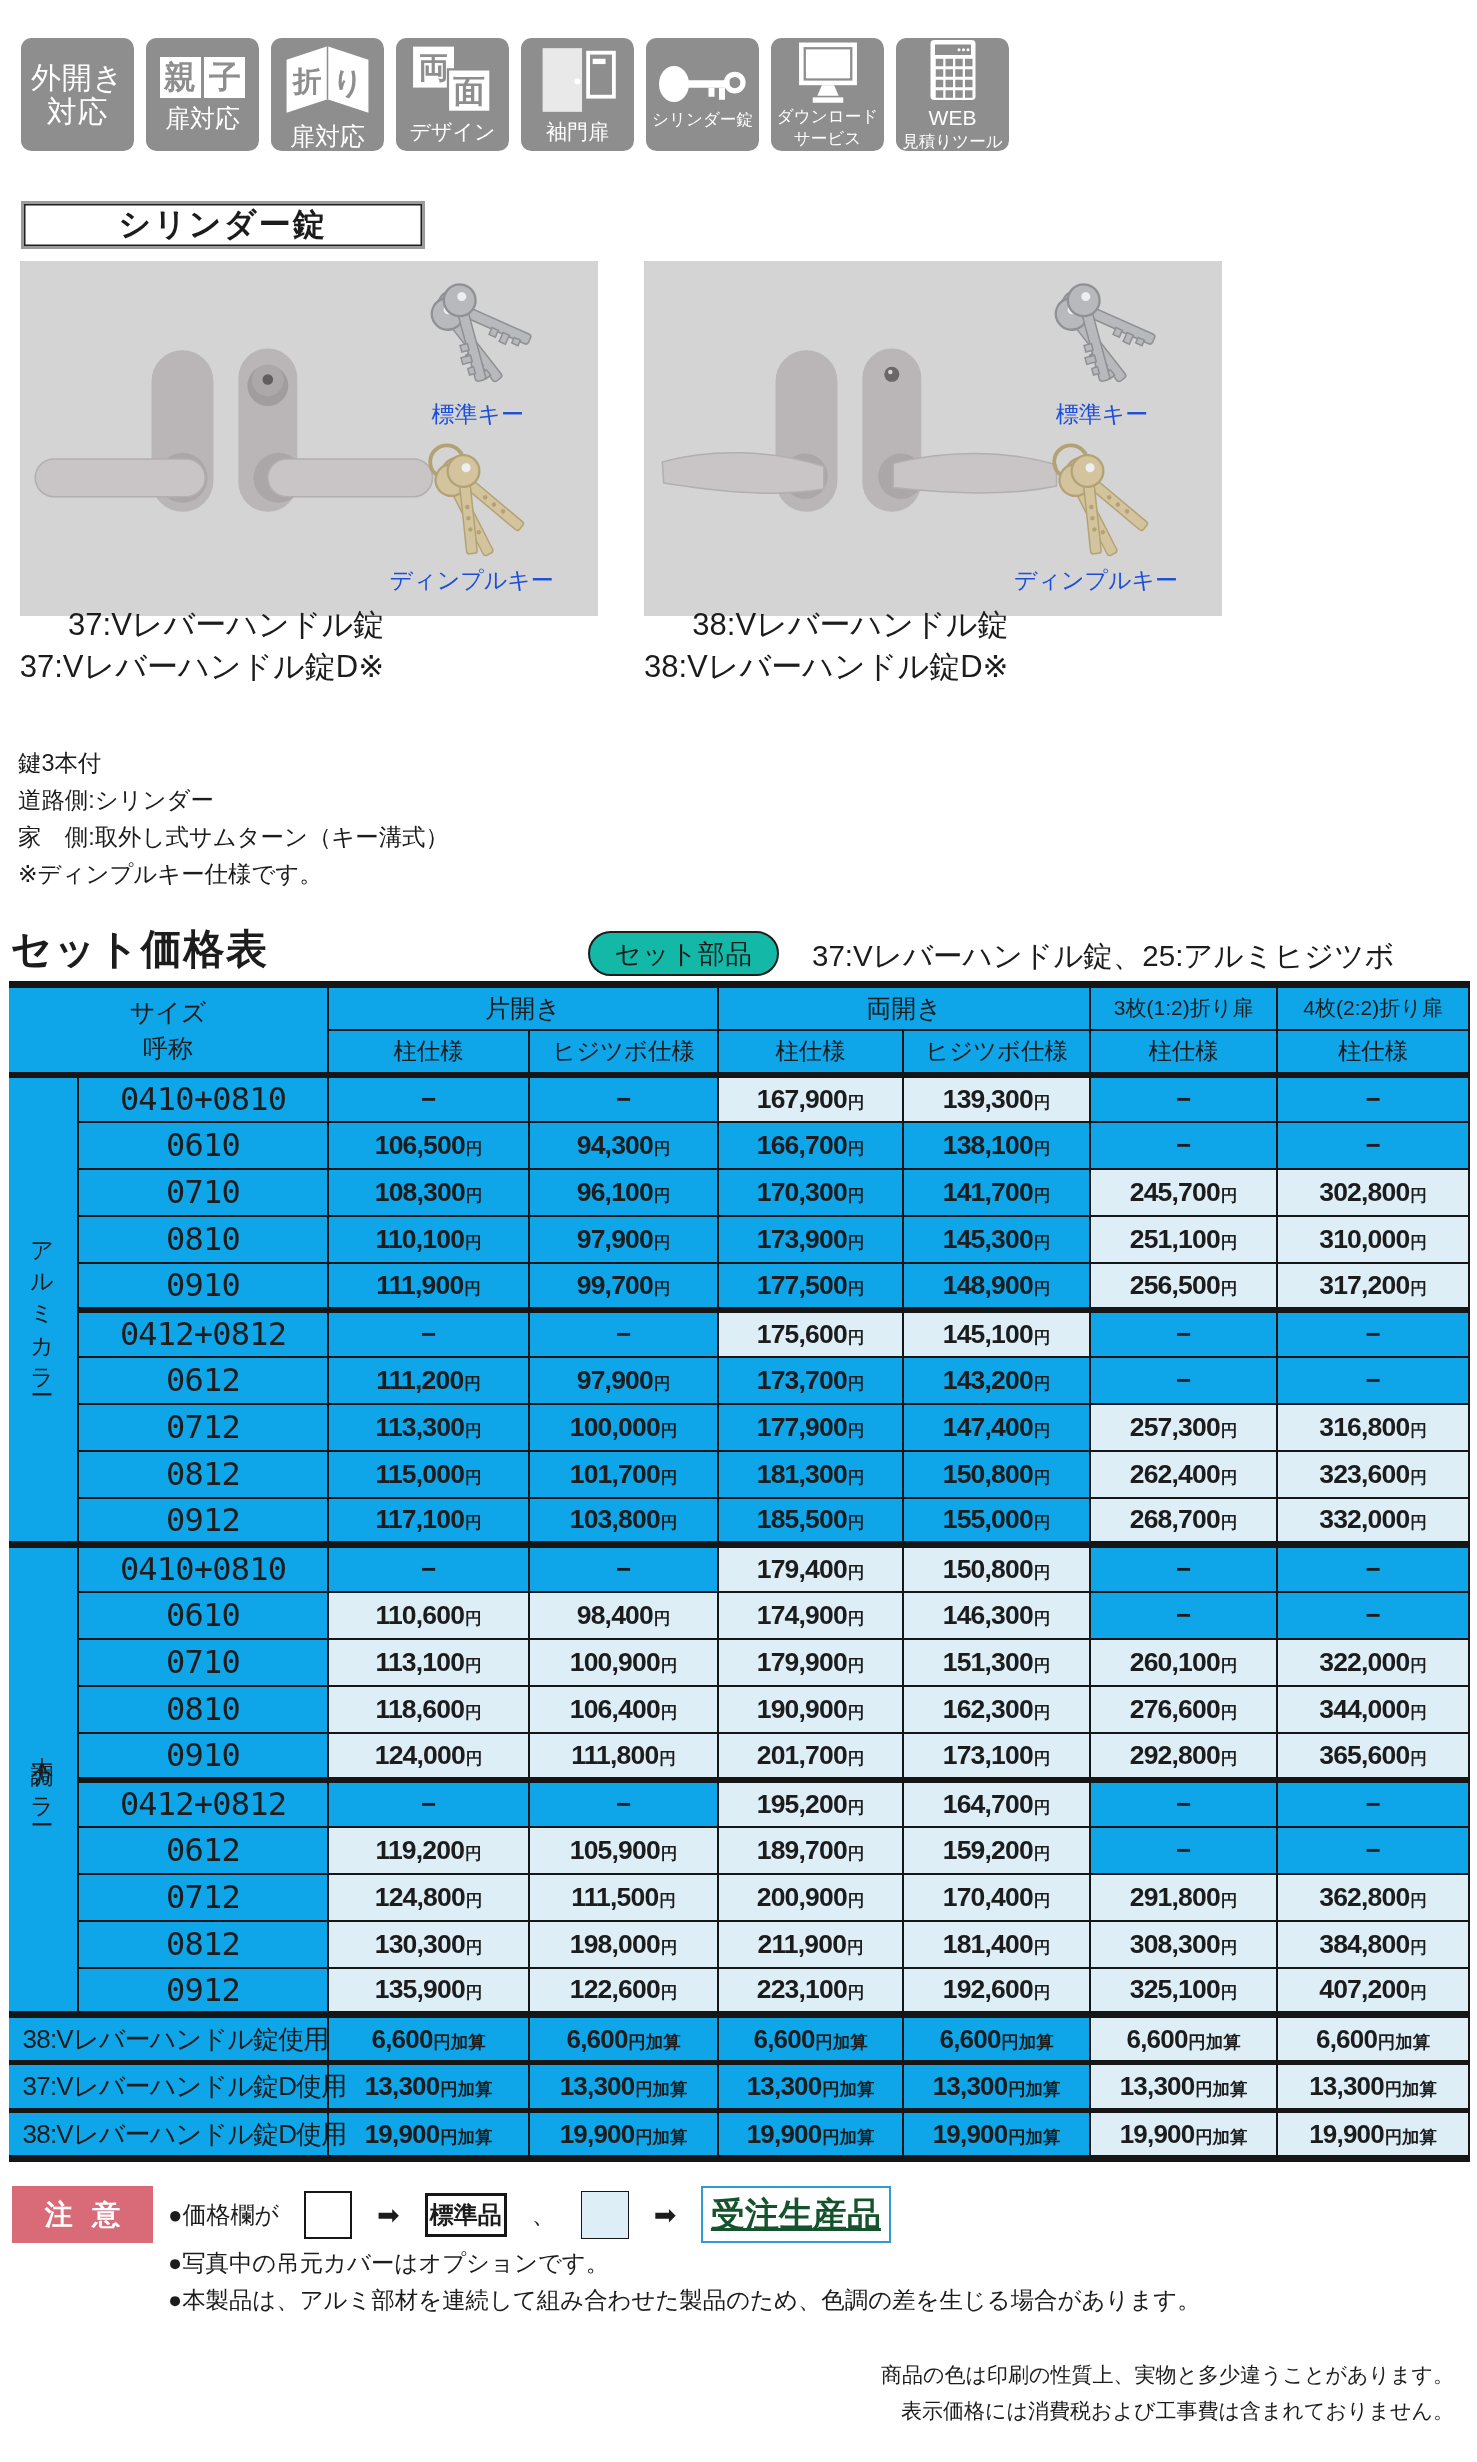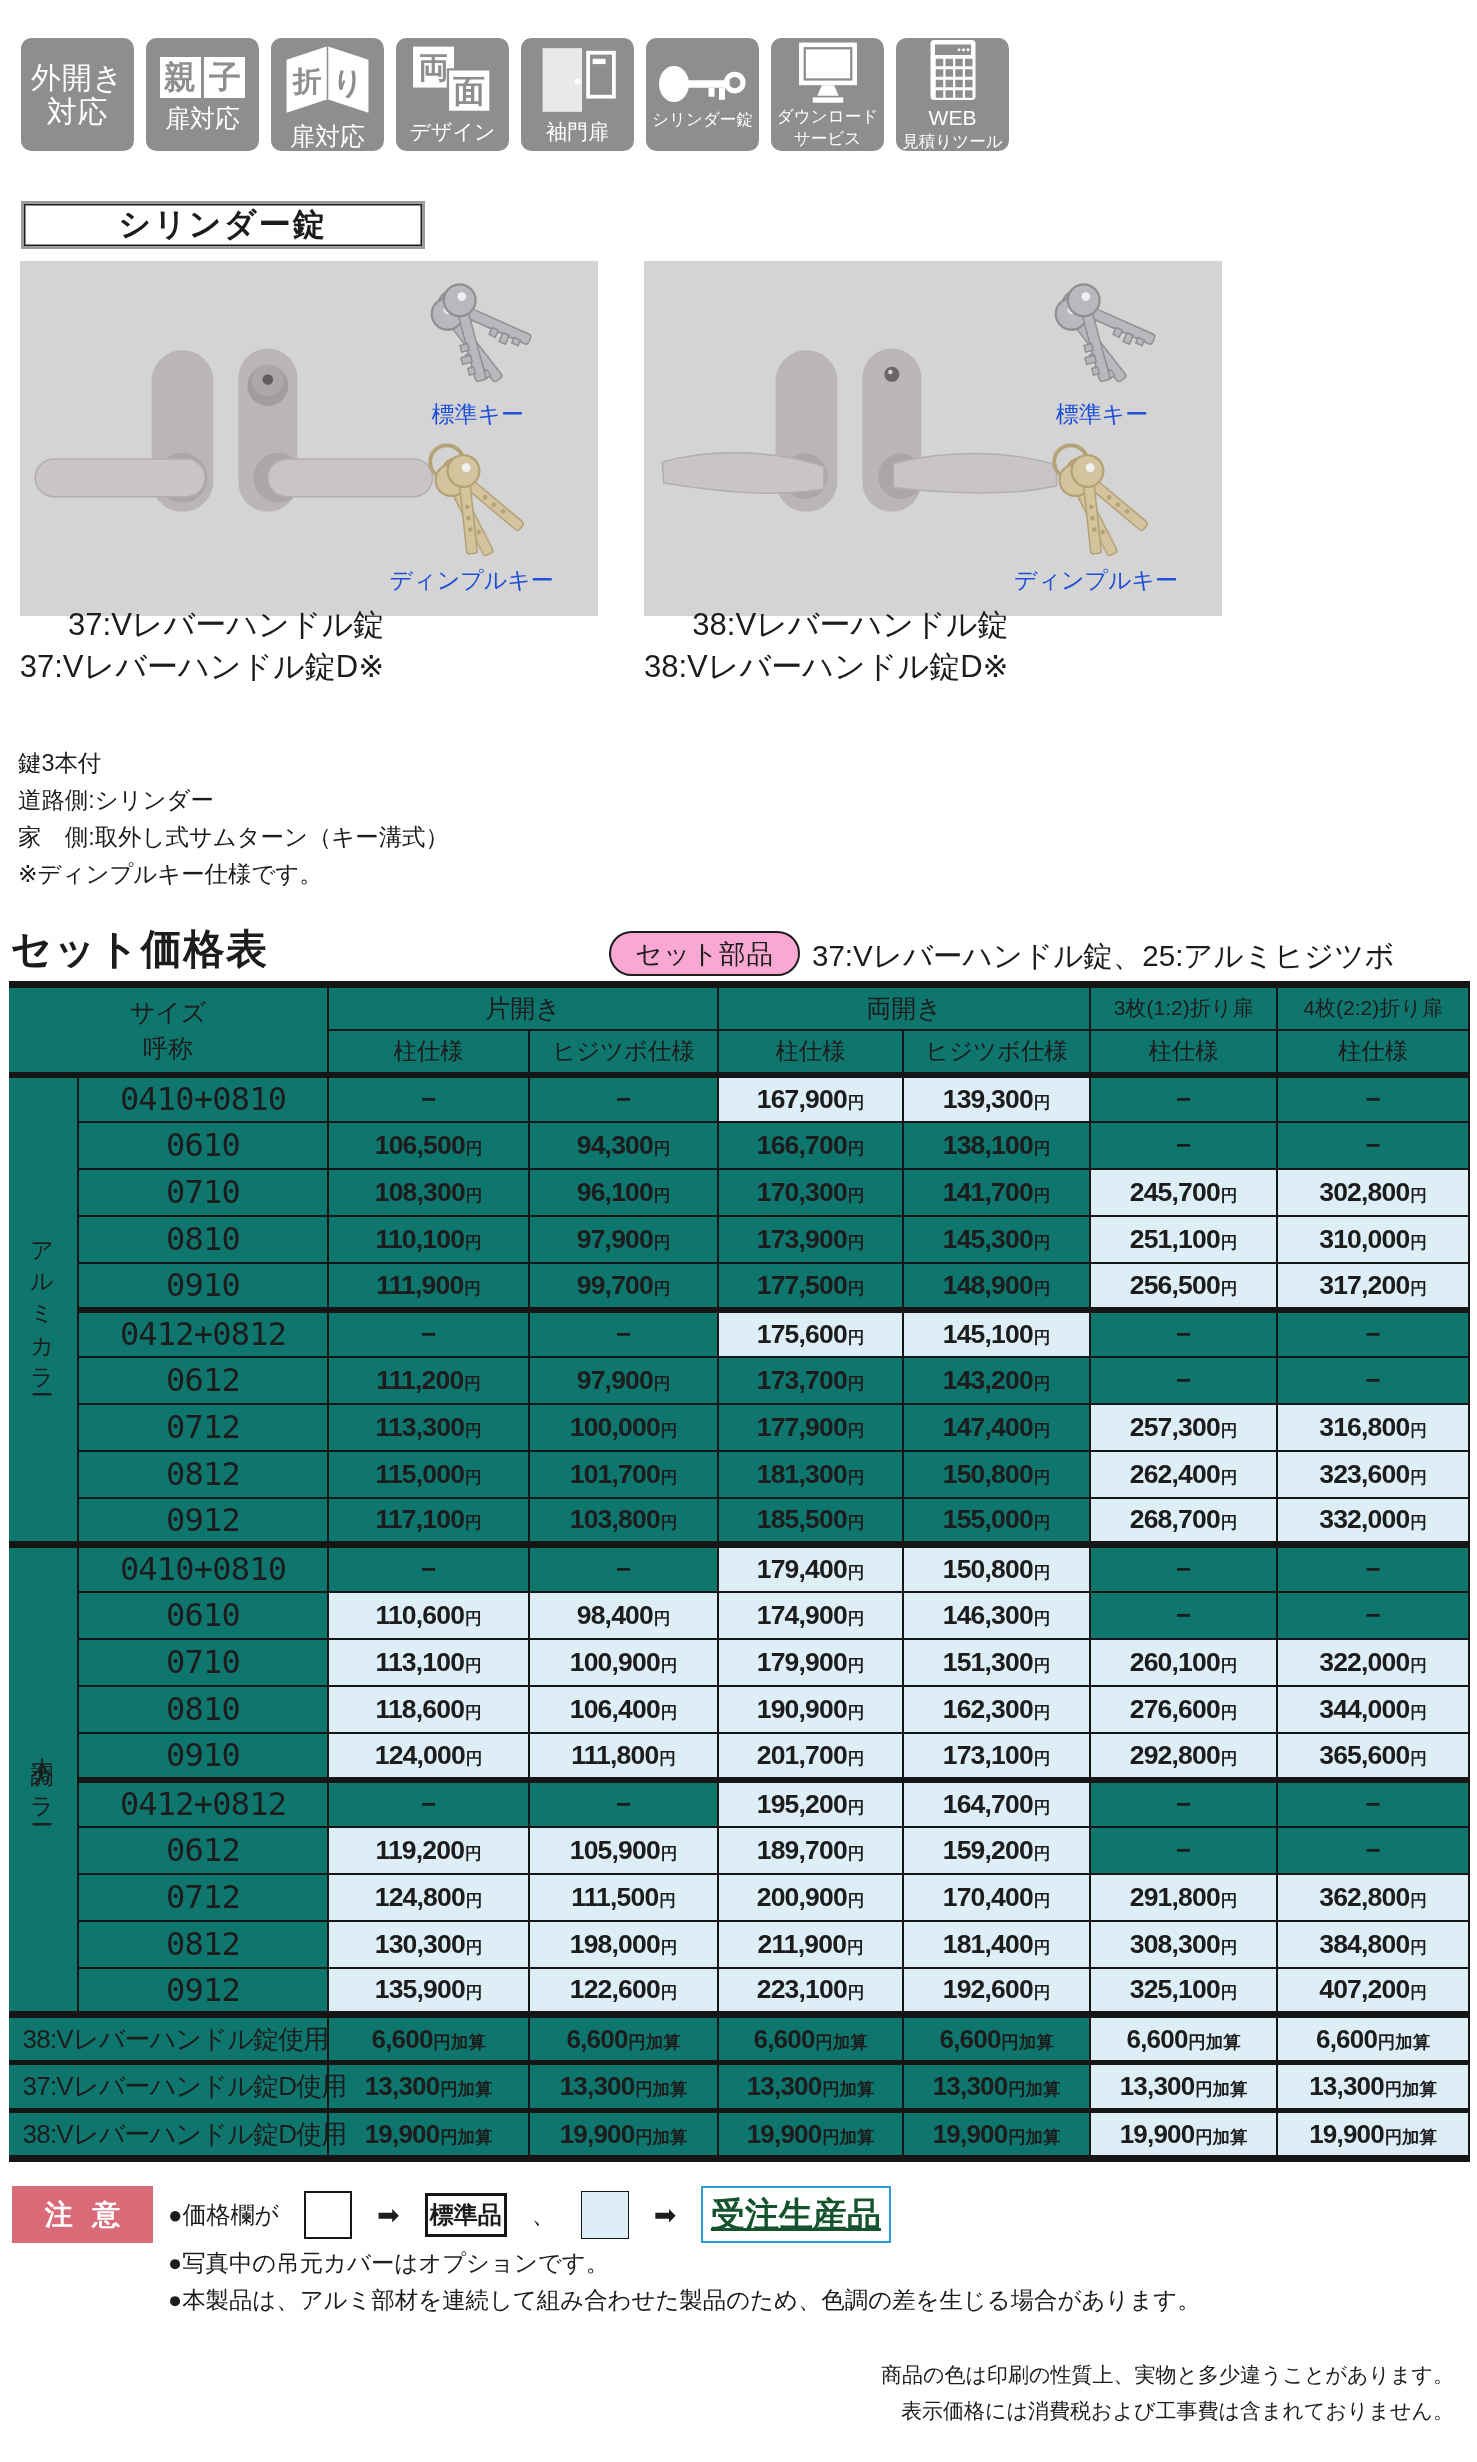--- a/index.html
+++ b/index.html
@@ -39,27 +39,27 @@
   .kcap { position:absolute; font-size:23px; color:#1d4ed8; width:166px; text-align:center; white-space:nowrap; }
   .kcap.std { left:375px; top:138px; }
   .kcap.dim { left:369px; top:304px; }
   .prod-names { position:absolute; top:604px; font-size:31px; line-height:42px; letter-spacing:0px; white-space:nowrap;text-align:right; }
   #names37 { left:19.7px; } #names38 { left:644px; }
   
   .notes { position:absolute; left:18px; top:745px; font-size:23.4px; line-height:37px; }
   
   .set-title { position:absolute; left:10.6px; top:922px; font-size:41px; font-weight:bold; letter-spacing:1.5px; }
   .parts-pill {
-    position:absolute; left:609px; top:931px; width:191px; height:45px;
-    border:2.3px solid #1c1c1c; border-radius:23px; background:#f9a8d4;
+    position:absolute; left:588px; top:931px; width:191px; height:45px;
+    border:2.3px solid #1c1c1c; border-radius:23px; background:#14b8a6;
     display:flex; align-items:center; justify-content:center; font-size:26.5px; letter-spacing:0.8px;
   }
   .parts-text { position:absolute; left:812px; top:937px; font-size:29.5px; white-space:nowrap; }
   
-  .pt { position:absolute; left:9px; top:981px; width:1461px; border-collapse:collapse; table-layout:fixed; background:#0f766e; }
+  .pt { position:absolute; left:9px; top:981px; width:1461px; border-collapse:collapse; table-layout:fixed; background:#0ea5e9; }
   .pt th, .pt td { border:2.3px solid #161616; text-align:center; vertical-align:middle; padding:0; }
   .pt { border-top:7.6px solid #161616; border-bottom:7.6px solid #161616; }
   .pt .noleft { border-left:none; }
   .pt thead tr { height:45px; }
   .pt thead th { font-weight:normal; font-size:25px; }
   .pt thead th.fold { font-size:21px; }
   .pt thead th.sub { font-size:23.4px; }
   .pt thead tr.h2 th { border-bottom:6.8px solid #161616; }
   th.size-head { border-bottom:6.8px solid #161616; font-size:25px; line-height:1.45; }
   .pt tbody tr { height:47px; }

